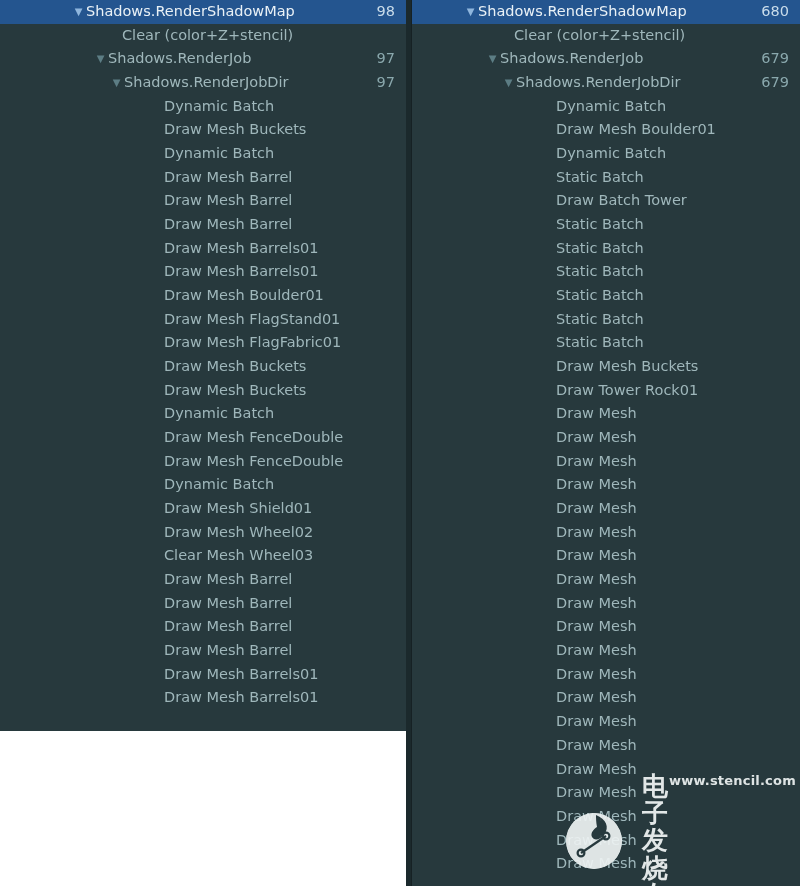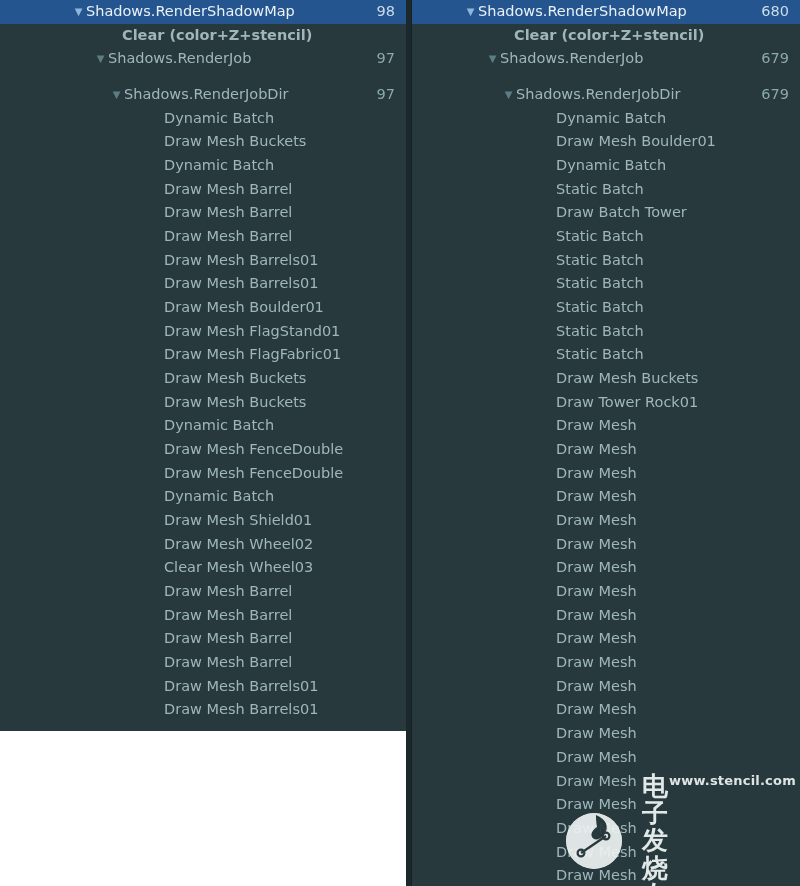--- a/index.html
+++ b/index.html
@@ -75,23 +75,23 @@
   .row-value {
     position: absolute;
     top: 0;
     right: 11px;
     color: #8aa8ad;
     font-size: 14.5px;
   }
 
   
   .d0 { padding-left: 72px; }
-  .d1 { padding-left: 108px; font-weight: bold; }
+  .d1 { padding-left: 108px; }
   .d2 { padding-left: 94px; }
-  .d3 { padding-left: 110px; margin-top: 12px; }
+  .d3 { padding-left: 110px; }
   .d4 { padding-left: 150px; }
 
   #right-panel .d0 { padding-left: 52px; }
   #right-panel .d1 { padding-left: 88px; }
   #right-panel .d2 { padding-left: 74px; }
   #right-panel .d3 { padding-left: 90px; }
   #right-panel .d4 { padding-left: 130px; }
 
   
   #watermark {

